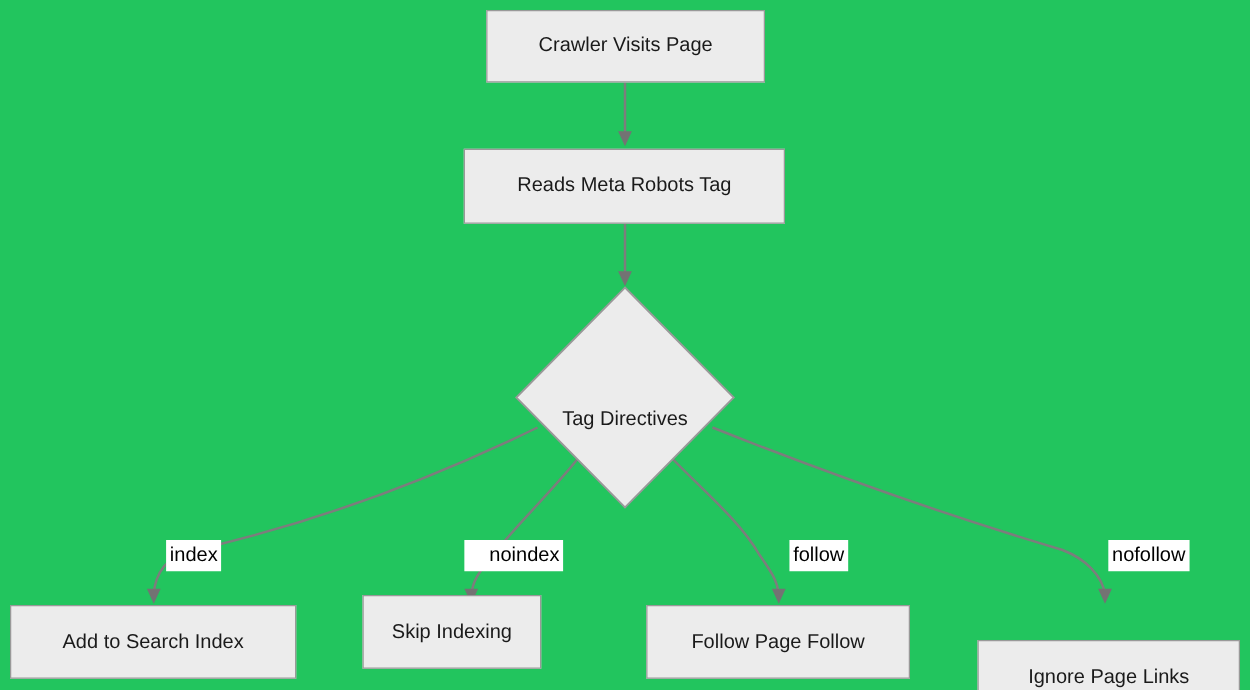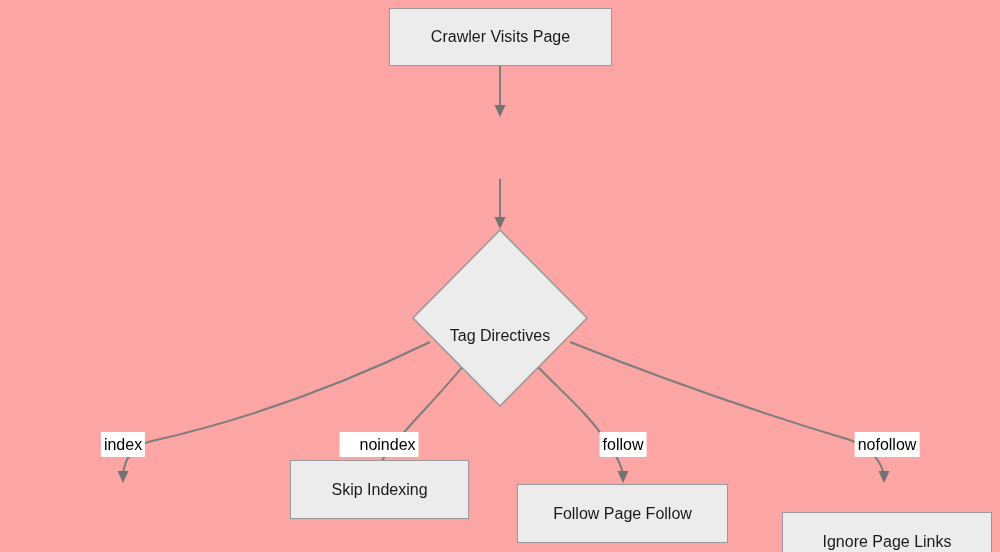--- a/index.html
+++ b/index.html
@@ -4,21 +4,21 @@
 <style>
   html, body {
     margin: 0;
     padding: 0;
     background: #000000;
   }
   .canvas {
     position: relative;
     width: 1000px;
     height: 552px;
-    background: #fca5a5;
+    background: #22c55e;
     font-family: "Liberation Sans", sans-serif;
     overflow: hidden;
   }
   .edges-layer {
     position: absolute;
     left: 0; top: 0;
     width: 1000px; height: 552px;
   }
   .edge-path {
     fill: none;
@@ -43,21 +43,21 @@
     font-size: 16px;
     display: flex;
     align-items: center;
     justify-content: center;
     text-align: center;
     white-space: nowrap;
   }
   #node-crawler  { left: 389px; top:   8px; width: 223px; height: 58px; }
   #node-reads    { left: 371px; top: 119px; width: 257px; height: 60px; }
   #node-add      { left:   8px; top: 484px; width: 229px; height: 59px; }
-  #node-skip     { left: 290px; top: 460px; width: 179px; height: 59px; }
+  #node-skip     { left: 290px; top: 476px; width: 143px; height: 59px; }
   #node-follow   { left: 517px; top: 484px; width: 211px; height: 59px; }
   #node-ignore   { left: 782px; top: 484px; width: 210px; height: 59px; margin-top: 28px; }
   .diamond-label {
     position: absolute;
     left: 500px;
     top: 318px;
     transform: translate(-50%, -50%);
     color: #1a1a1a;
     font-size: 16px;
     white-space: nowrap;
@@ -66,20 +66,21 @@
   .edge-label {
     position: absolute;
     top: 432px;
     transform: translateX(-50%);
     background: #ffffff;
     color: #000000;
     font-size: 16px;
     line-height: 25px;
     padding: 0 3px;
     white-space: nowrap;
+    margin-left: 32px;
   }
   #label-index    { left: 123px; }
   #label-noindex  { left: 379px; padding-left: 20px; }
   #label-follow   { left: 623px; }
   #label-nofollow { left: 887px; }
 </style>
 </head>
 <body>
 
 <div class="canvas">
@@ -102,21 +103,23 @@
     <polygon class="arrowhead" points="617.5,471 628.5,471 623,483"></polygon>
 
     <path class="edge-path" d="M 570 342 Q 710 398 850 440 C 868 447 882 460 884 476"></path>
     <polygon class="arrowhead" points="878.5,471 889.5,471 884,483"></polygon>
 
     <polygon class="diamond-shape" points="500,230 587,318 500,406 413,318"></polygon>
   </svg>
 
   <div class="node" id="node-crawler">Crawler Visits Page</div>
 
+  <div class="node" id="node-reads">Reads Meta Robots Tag</div>
 
+  <div class="node" id="node-add">Add to Search Index</div>
 
   <div class="node" id="node-skip">Skip Indexing</div>
 
   <div class="node" id="node-follow">Follow Page Follow</div>
 
   <div class="node" id="node-ignore">Ignore Page Links</div>
 
   <div class="diamond-label">Tag Directives</div>
 
   <div class="edge-label" id="label-index">index</div>

